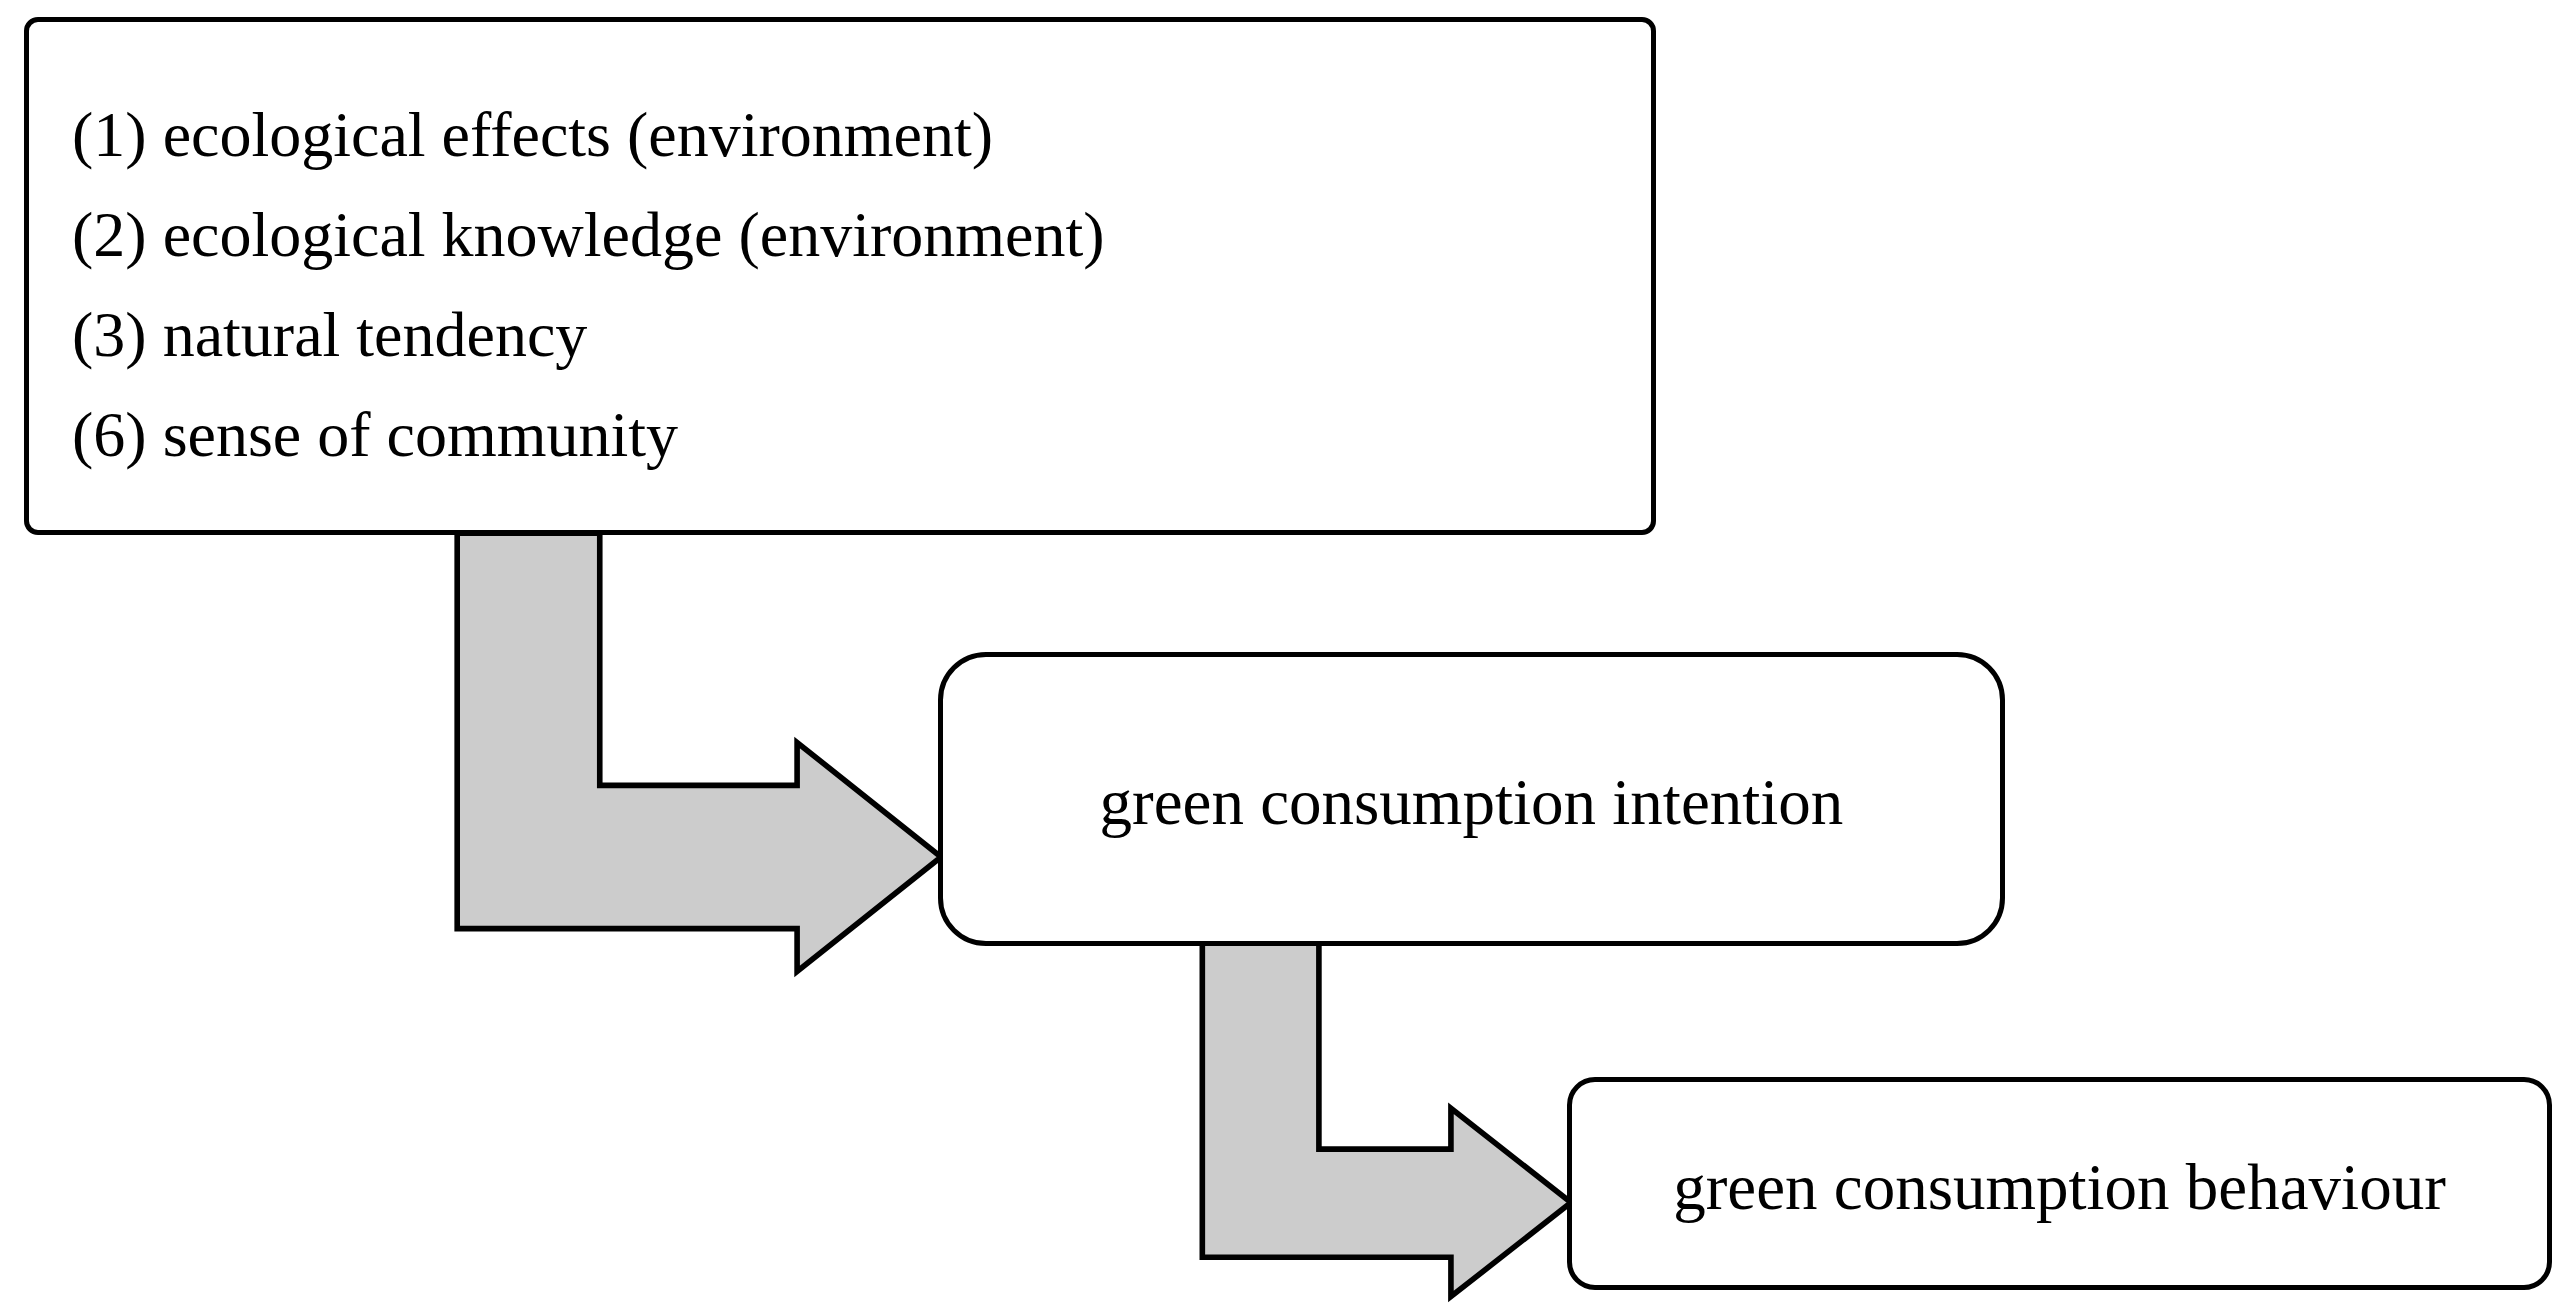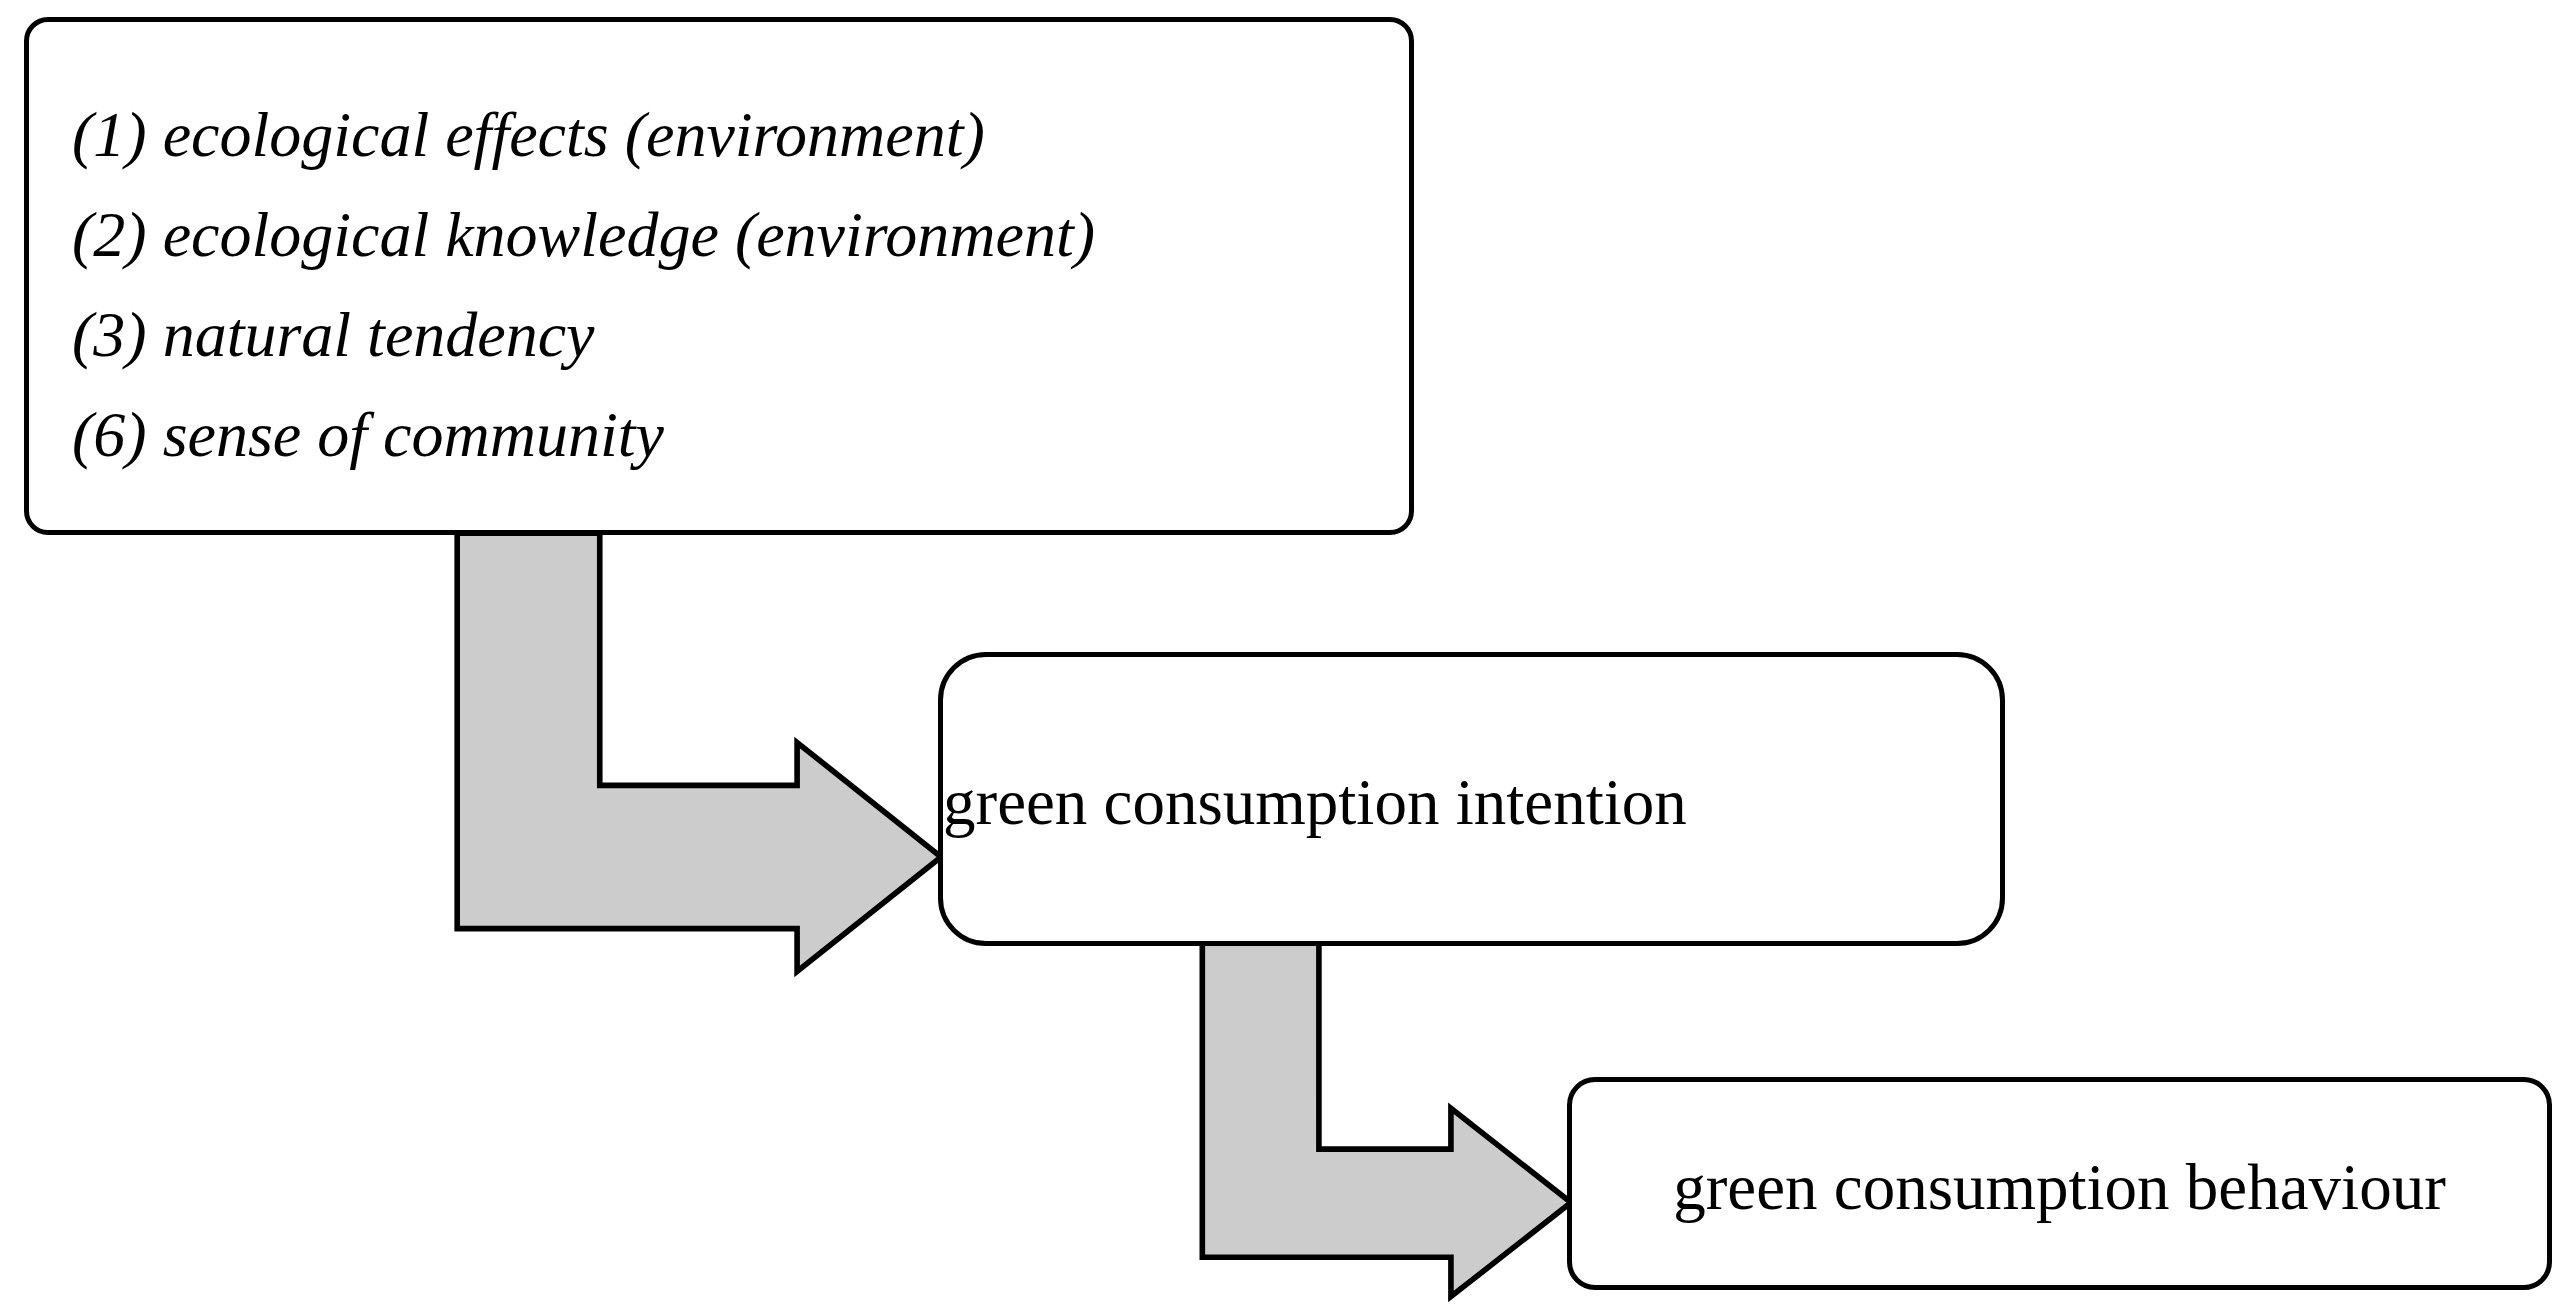--- a/index.html
+++ b/index.html
@@ -27,39 +27,39 @@
   .node {
     position: absolute;
     box-sizing: border-box;
     background: #ffffff;
     border: 5.6px solid #000000;
     z-index: 2;
   }
   #box-antecedents {
     left: 24px;
     top: 17px;
-    width: 1390px;
+    width: 1632px;
     height: 518px;
-    border-radius: 24px;
+    border-radius: 14px;
     padding: 63px 28px 0 43px;
-    font-style: italic;
   }
   .antecedent-line {
     font-size: 64px;
     line-height: 100px;
     white-space: nowrap;
   }
   #box-intention {
     left: 938px;
     top: 652px;
     width: 1067px;
     height: 294px;
     border-radius: 48px;
     display: flex;
     align-items: center;
+    justify-content: center;
   }
   #box-behaviour {
     left: 1567px;
     top: 1077px;
     width: 985px;
     height: 213px;
     border-radius: 28px;
     display: flex;
     align-items: center;
     justify-content: center;

